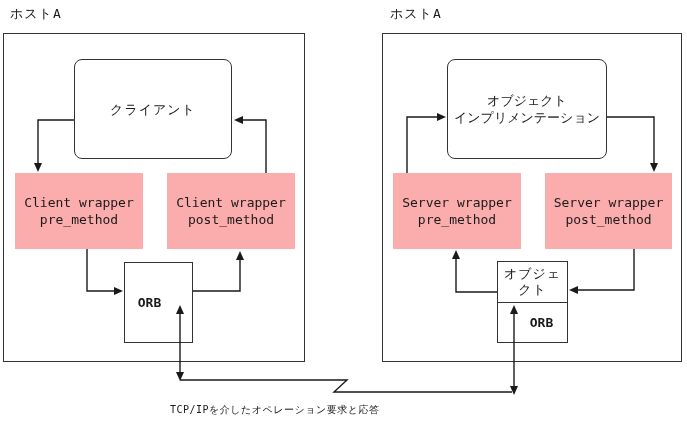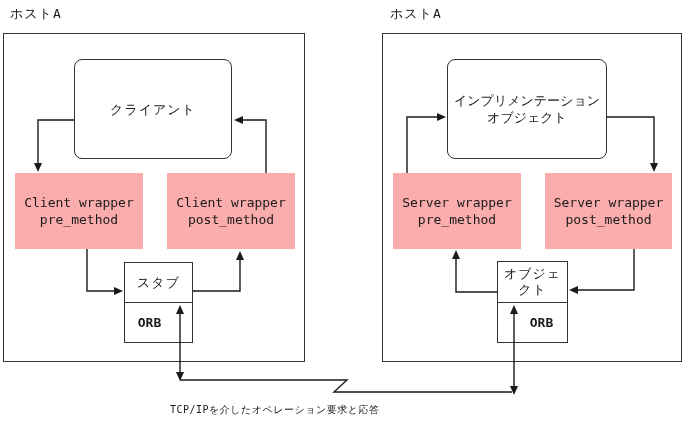--- a/index.html
+++ b/index.html
@@ -58,29 +58,28 @@
   <div class="abs wrapper-box" style="left:15px;top:173px;width:128px;height:76px;">
     <span>Client wrapper</span>
     <span>pre_method</span>
   </div>
   <div class="abs wrapper-box" style="left:167px;top:173px;width:128px;height:76px;">
     <span>Client wrapper</span>
     <span>post_method</span>
   </div>
 
   <div class="abs core-box" style="left:124px;top:262px;width:69px;height:81px;">
-    <div class="core-top">スタブ</div>
     <div class="core-bottom" style="padding-right:18px;">
       <span>ORB</span>
     </div>
   </div>
 
   <div class="abs app-box" style="left:447px;top:59px;width:160px;height:100px;letter-spacing:0;">
+    <span>オブジェクト</span>
     <span>インプリメンテーション</span>
-    <span>オブジェクト</span>
   </div>
 
   <div class="abs wrapper-box" style="left:393px;top:173px;width:128px;height:76px;">
     <span>Server wrapper</span>
     <span>pre_method</span>
   </div>
   <div class="abs wrapper-box" style="left:545px;top:173px;width:127px;height:76px;">
     <span>Server wrapper</span>
     <span>post_method</span>
   </div>

